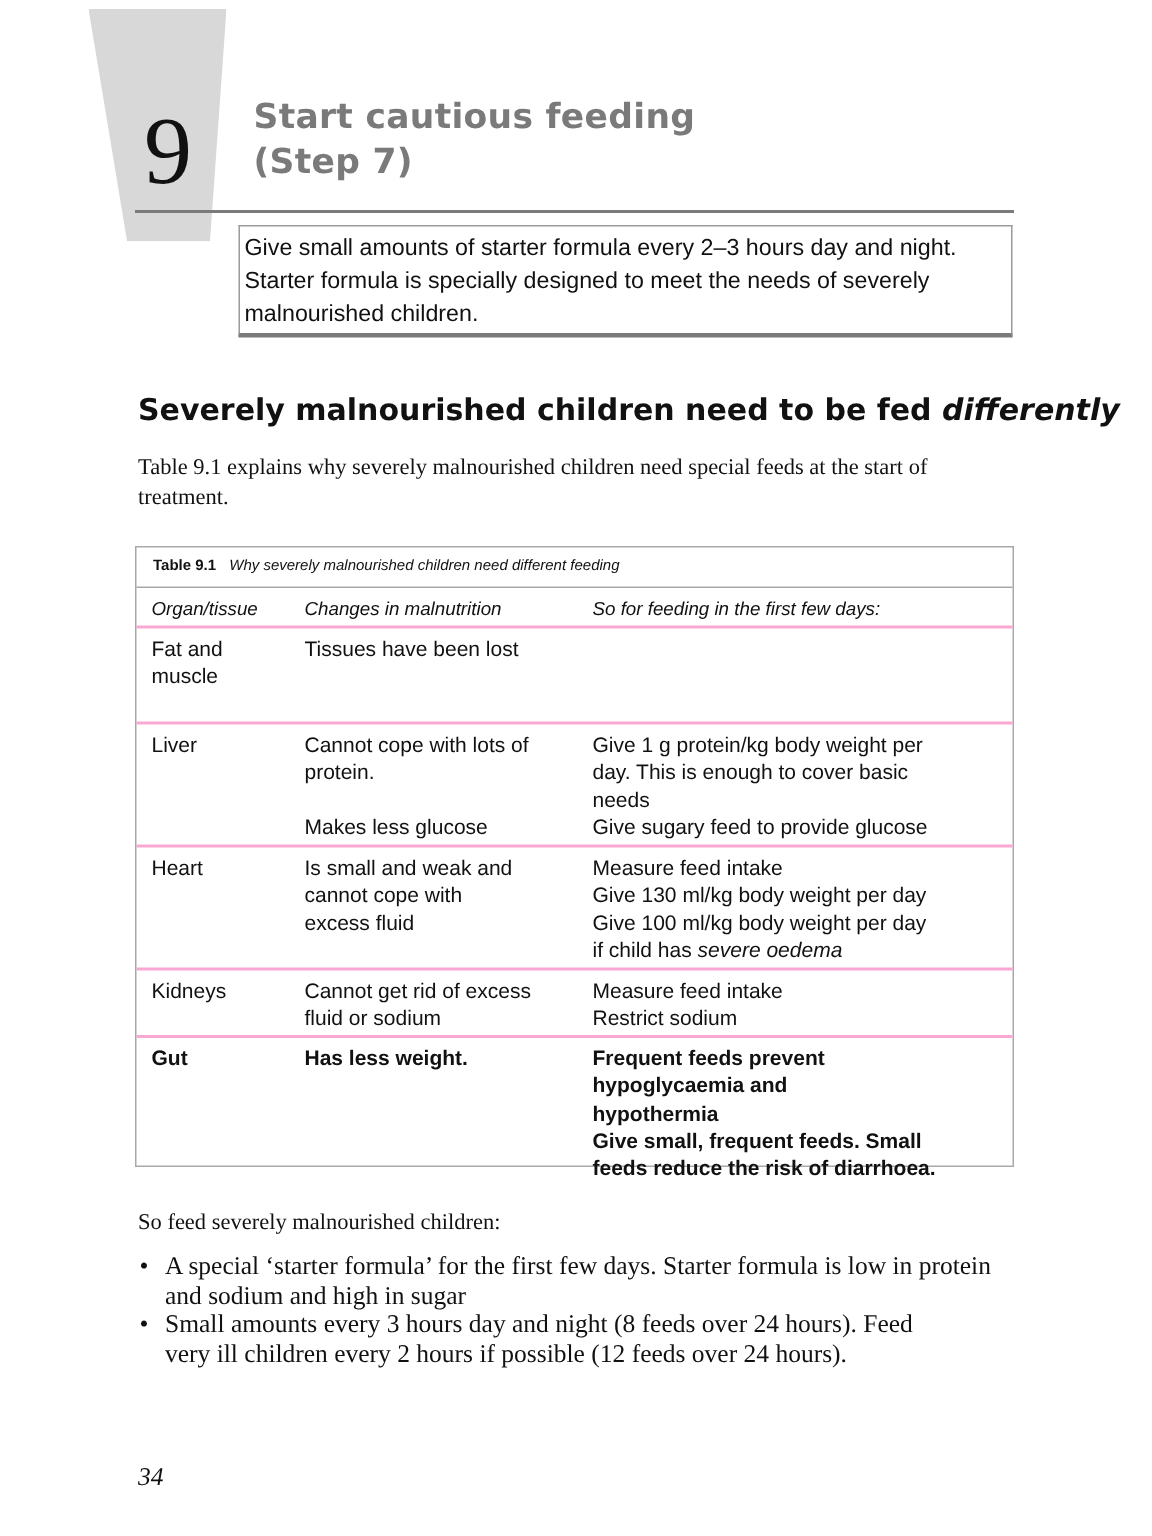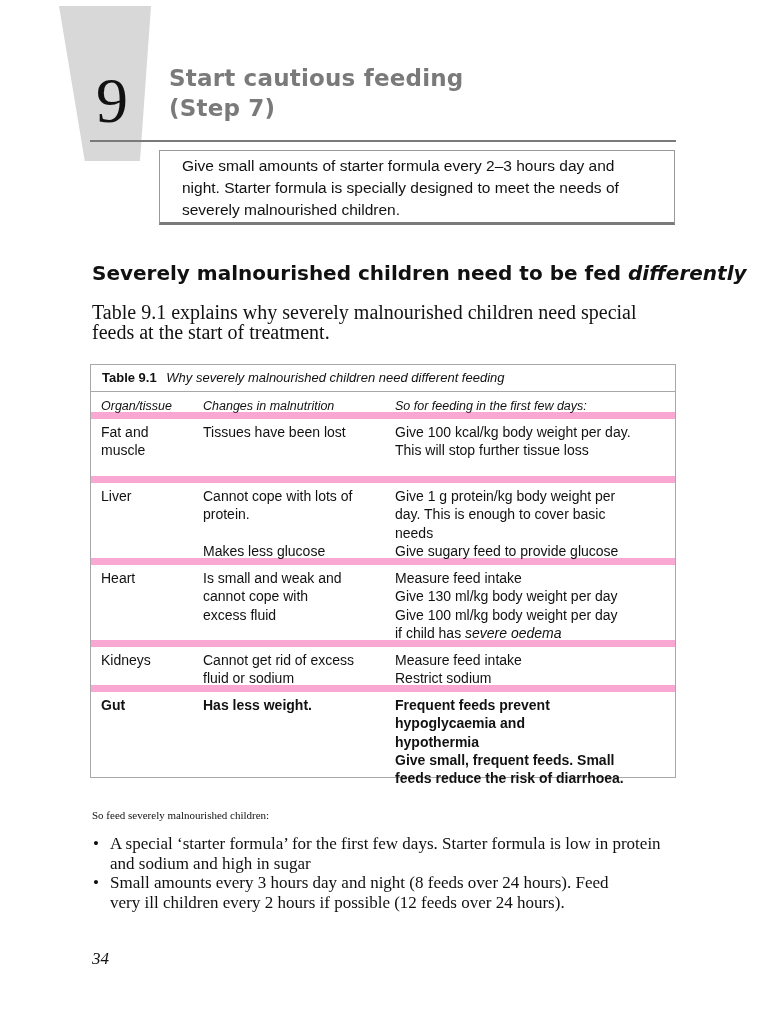--- a/index.html
+++ b/index.html
@@ -19,64 +19,64 @@
     font-family: "DejaVu Sans", "Liberation Sans", sans-serif;
     font-weight: bold; font-size: 23px; line-height: 30px; color: #7a7a7a;
     letter-spacing: 0.2px;
   }
   .title-rule {
     position: absolute; left: 90px; top: 140px; width: 586px; height: 2px; background: #7a7a7a;
   }
   .summary-box {
     position: absolute; left: 159px; top: 150px; width: 516px; height: 75px;
     border: 1px solid #9a9a9a; border-bottom: 3px solid #7a7a7a; box-sizing: border-box;
-    padding: 4px 22px;
+    padding: 4px 3px;
     font-family: "Liberation Sans", sans-serif; font-size: 15.5px; line-height: 22px; color: #111;
   }
   .section-heading {
     position: absolute; left: 92px; top: 262px;
     font-family: "DejaVu Sans", "Liberation Sans", sans-serif;
     font-weight: bold; font-size: 20px; line-height: 22px; color: #111;
   }
   .section-heading em { font-style: italic; }
   .intro-para {
     position: absolute; left: 92px; top: 303px; width: 590px;
-    font-family: "Liberation Serif", serif; font-size: 20px; line-height: 19.5px; color: #111;
+    font-family: "Liberation Serif", serif; font-size: 15px; line-height: 19.5px; color: #111;
   }
   .table {
     position: absolute; left: 90px; top: 364px; width: 586px; height: 414px;
     border: 1px solid #a8a8a8; box-sizing: border-box;
     font-family: "Liberation Sans", sans-serif; color: #111;
   }
   .table-caption {
     height: 27px; border-bottom: 1px solid #a8a8a8; box-sizing: border-box;
-    padding: 4px 0 0 11px; font-size: 13px; line-height: 18px;
+    padding: 4px 0 0 11px; font-size: 10px; line-height: 18px;
   }
   .table-caption .cap-num { font-weight: bold; margin-right: 6px; }
   .table-caption .cap-text { font-style: italic; }
-  .row { position: relative; border-bottom: 7px solid #f9a8d4; box-sizing: border-box; }
+  .row { position: relative; border-bottom: 2px solid #f9a8d4; box-sizing: border-box; }
   .row:last-child { border-bottom: none; font-weight: bold; }
   .cell { position: absolute; top: 4px; font-size: 14px; line-height: 18.3px; }
   .c1 { left: 10px; width: 100px; }
   .c2 { left: 112px; width: 185px; }
   .c3 { left: 304px; width: 270px; }
   .hdr .cell { font-style: italic; font-size: 12.5px; top: 5px; }
   .gap { display: block; height: 18.3px; }
   .outro-lead {
     position: absolute; left: 92px; top: 806px;
-    font-family: "Liberation Serif", serif; font-size: 11px; line-height: 19.5px;
+    font-family: "Liberation Serif", serif; font-size: 15px; line-height: 19.5px;
   }
   .bullets {
     position: absolute; left: 92px; top: 834px; width: 590px; margin: 0; padding: 0; list-style: none;
     font-family: "Liberation Serif", serif; font-size: 17px; line-height: 19.5px;
   }
   .bullets li { position: relative; padding-left: 18px; }
   .bullets li .dot { position: absolute; left: 1px; top: 0; }
   .page-number {
-    position: absolute; left: 92px; top: 949px;
+    position: absolute; left: 92px; top: 975px;
     font-family: "Liberation Serif", serif; font-style: italic; font-size: 17px; line-height: 20px;
   }
 </style>
 </head>
 <body>
 
 <div class="chapter-tab"></div>
 <div class="chapter-number">9</div>
 <div class="chapter-title">
   <div>Start cautious feeding</div>
@@ -101,21 +101,20 @@
 
   <div class="row hdr" style="height:27px">
     <div class="cell c1">Organ/tissue</div>
     <div class="cell c2">Changes in malnutrition</div>
     <div class="cell c3">So for feeding in the first few days:</div>
   </div>
 
   <div class="row" style="height:64px">
     <div class="cell c1" style="width:70px">Fat and muscle</div>
     <div class="cell c2">Tissues have been lost</div>
-    <div class="cell c3" style="width:240px">Give 100 kcal/kg body weight per day. This will stop further tissue loss</div>
   </div>
 
   <div class="row" style="height:82px">
     <div class="cell c1">Liver</div>
     <div class="cell c2" style="width:150px">
       <div>Cannot cope with lots of protein.</div>
       <span class="gap"></span>
       <div>Makes less glucose</div>
     </div>
     <div class="cell c3" style="width:245px">

